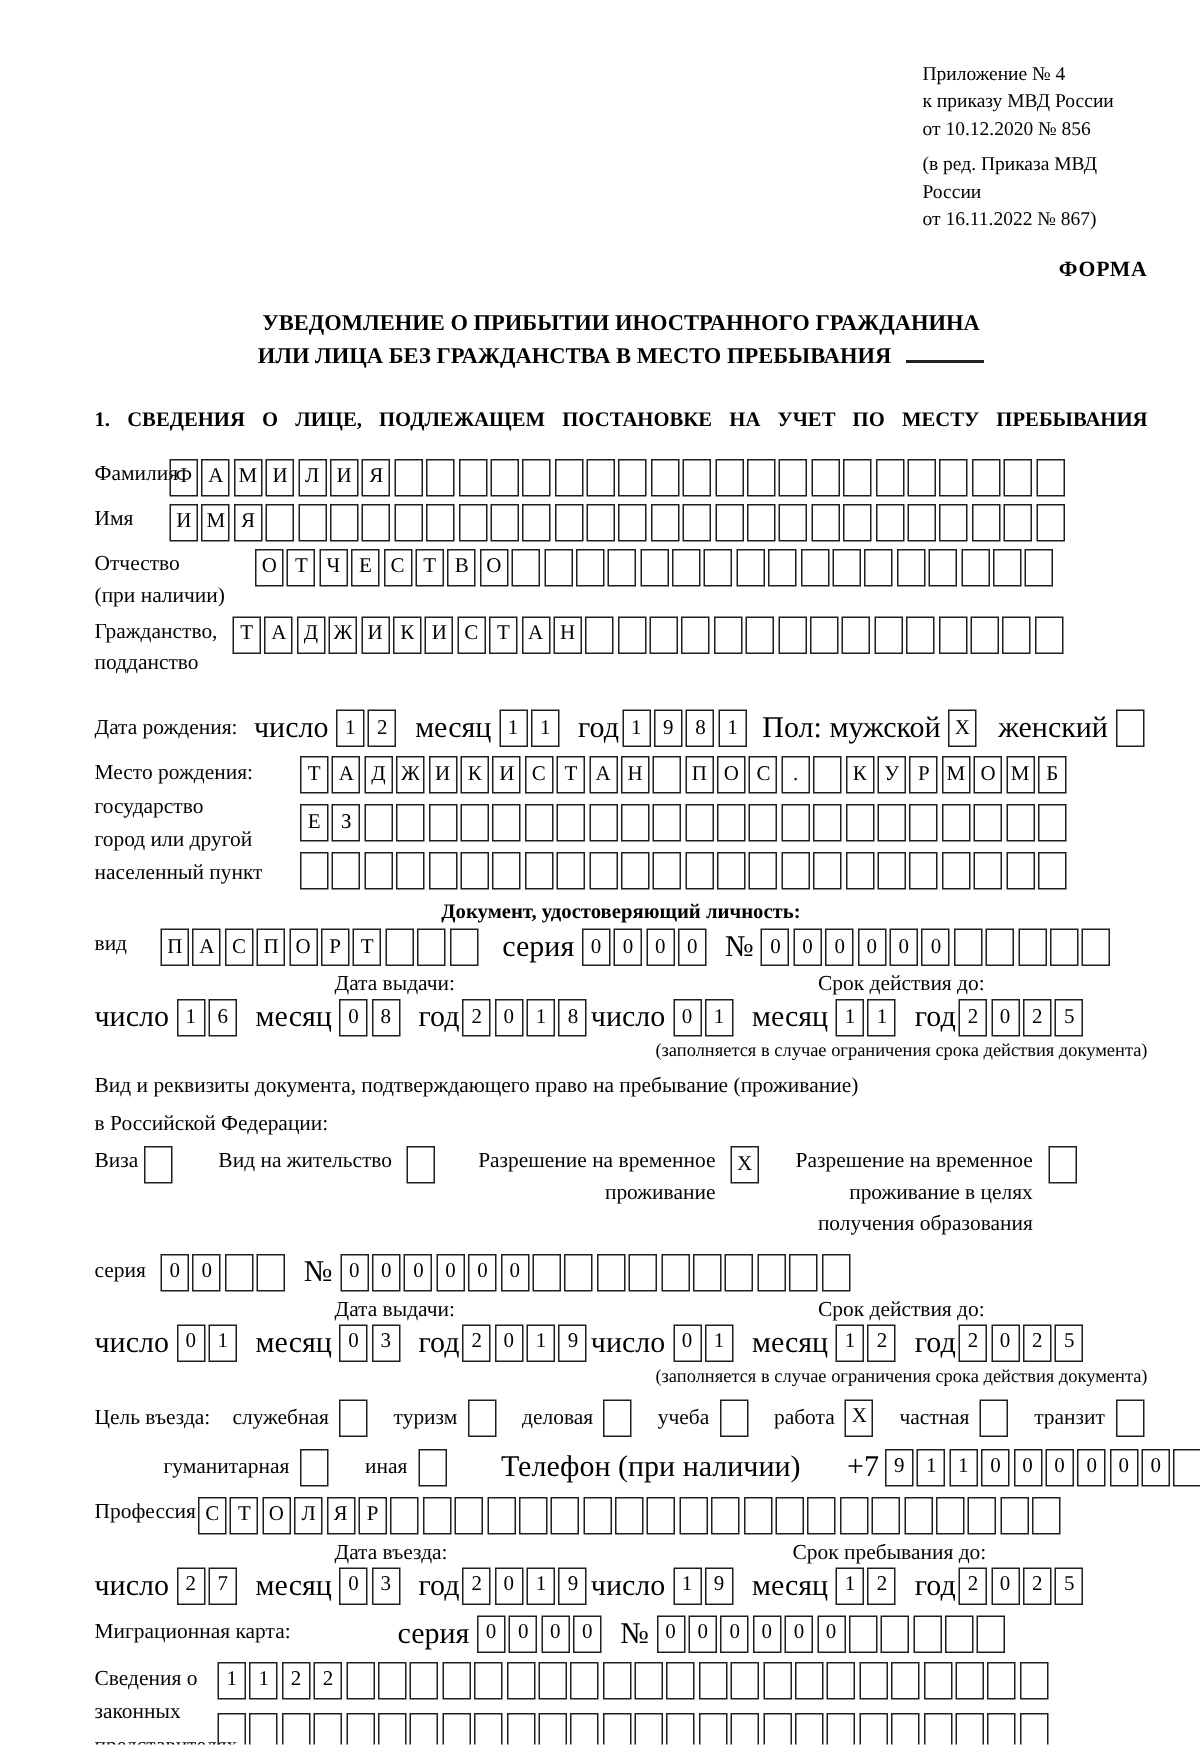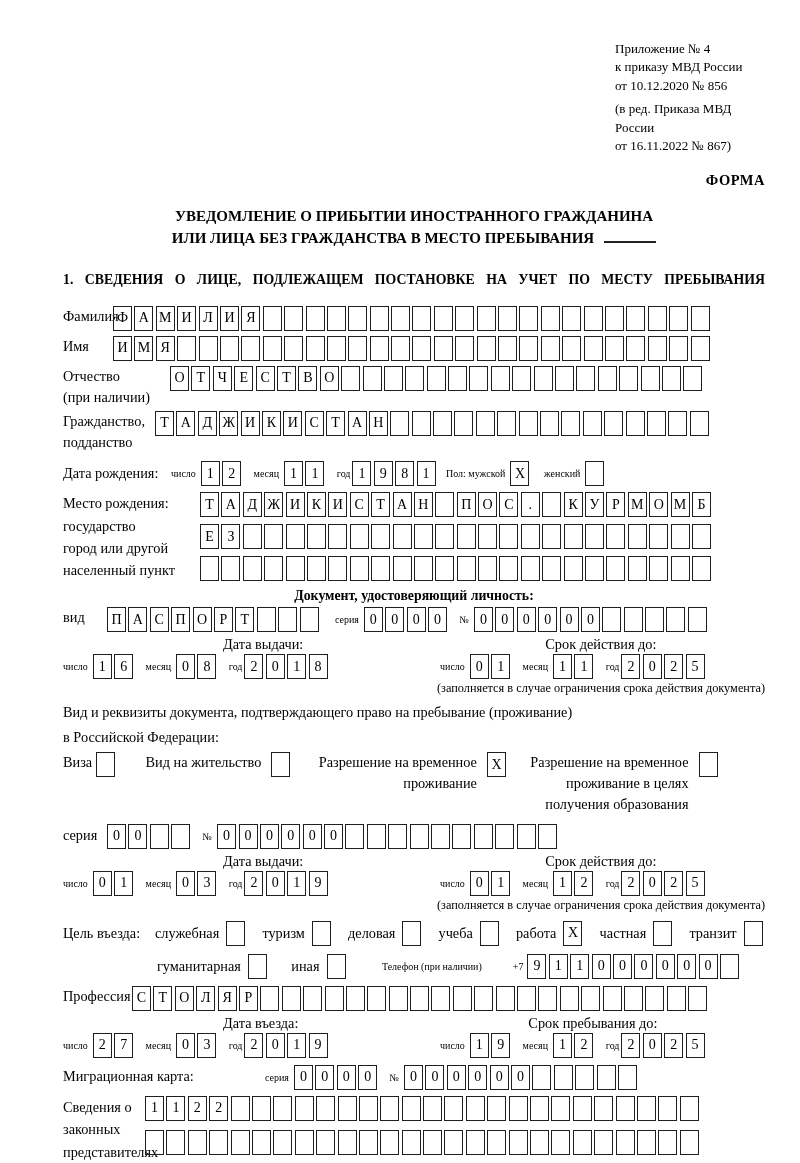--- a/index.html
+++ b/index.html
@@ -11,21 +11,21 @@
   .forma{text-align:right;font-weight:bold;font-size:14.5px;margin-top:16px;letter-spacing:.5px;}
   .title{text-align:center;font-weight:bold;font-size:15px;line-height:1.5;margin-top:16px;}
   .blank-line{display:inline-block;width:52px;border-bottom:2px solid #222;height:13px;margin-left:10px;}
   .sec-heading{font-weight:bold;font-size:13.8px;margin-top:22px;text-align:justify;text-align-last:justify;}
   .lbl{font-size:14.3px;line-height:1.5;}
   .row{display:flex;align-items:flex-start;margin-top:5px;}
   .boxes{display:flex;flex-wrap:nowrap;}
   .cbox{display:inline-flex;flex:none;width:17px;height:23px;border:1.6px solid #1f1f1f;
         margin-right:2.4px;align-items:center;justify-content:center;
         font-size:14px;font-family:"Liberation Serif",serif;}
-  .mini-lbl{font-size:10px;margin:0 5px 0 10px;white-space:nowrap;align-self:center;}
+  .mini-lbl{font-size:20px;margin:0 5px 0 10px;white-space:nowrap;align-self:center;}
   .mini-lbl.first{margin-left:0;}
   .dates-hdr{display:flex;font-size:14.3px;margin-top:4px;}
   .dates-vals{display:flex;margin-top:1px;}
   .dgroup{display:flex;align-items:center;}
   .note{font-size:12.3px;text-align:right;margin-top:2px;}
   .center-bold{text-align:center;font-weight:bold;font-size:13.8px;margin-top:6px;}
   .opt-text{font-size:14.3px;text-align:right;line-height:1.45;}
   .chk{margin-left:10px;}
   .purpose-row{display:flex;justify-content:space-between;align-items:center;margin-top:8px;text-align:center;}
   .pitem{display:flex;align-items:center;font-size:14.3px;white-space:nowrap;}
@@ -185,21 +185,21 @@
         <span class="cbox"></span>
         <span class="cbox"></span>
         <span class="cbox"></span>
         <span class="cbox"></span>
         <span class="cbox"></span>
         <span class="cbox"></span>
         <span class="cbox"></span>
       </div>
   </div>
 
-  <div class="row" style="margin-top:8px;align-items:center;">
+  <div class="row" style="margin-top:20px;align-items:center;">
     <span class="lbl" style="width:108px;">Дата рождения:</span>
     <span class="mini-lbl first">число</span>
     <span class="boxes">
         <span class="cbox">1</span>
         <span class="cbox">2</span>
       </span>
     <span class="mini-lbl">месяц</span>
     <span class="boxes">
         <span class="cbox">1</span>
         <span class="cbox">1</span>
@@ -546,21 +546,21 @@
         </span>
       </span>
     <span class="pitem">
         <span>транзит</span>
         <span class="boxes">
           <span class="cbox"></span>
         </span>
       </span>
   </div>
 
-  <div class="row" style="margin-top:8px;align-items:center;margin-left:94px;text-align:center;">
+  <div class="row" style="margin-top:8px;align-items:center;margin-left:46px;text-align:center;">
     <span class="pitem">
         <span>гуманитарная</span>
         <span class="boxes">
           <span class="cbox"></span>
         </span>
       </span>
     <span class="pitem" style="margin-left:22px;">
         <span>иная</span>
         <span class="boxes">
           <span class="cbox"></span>

